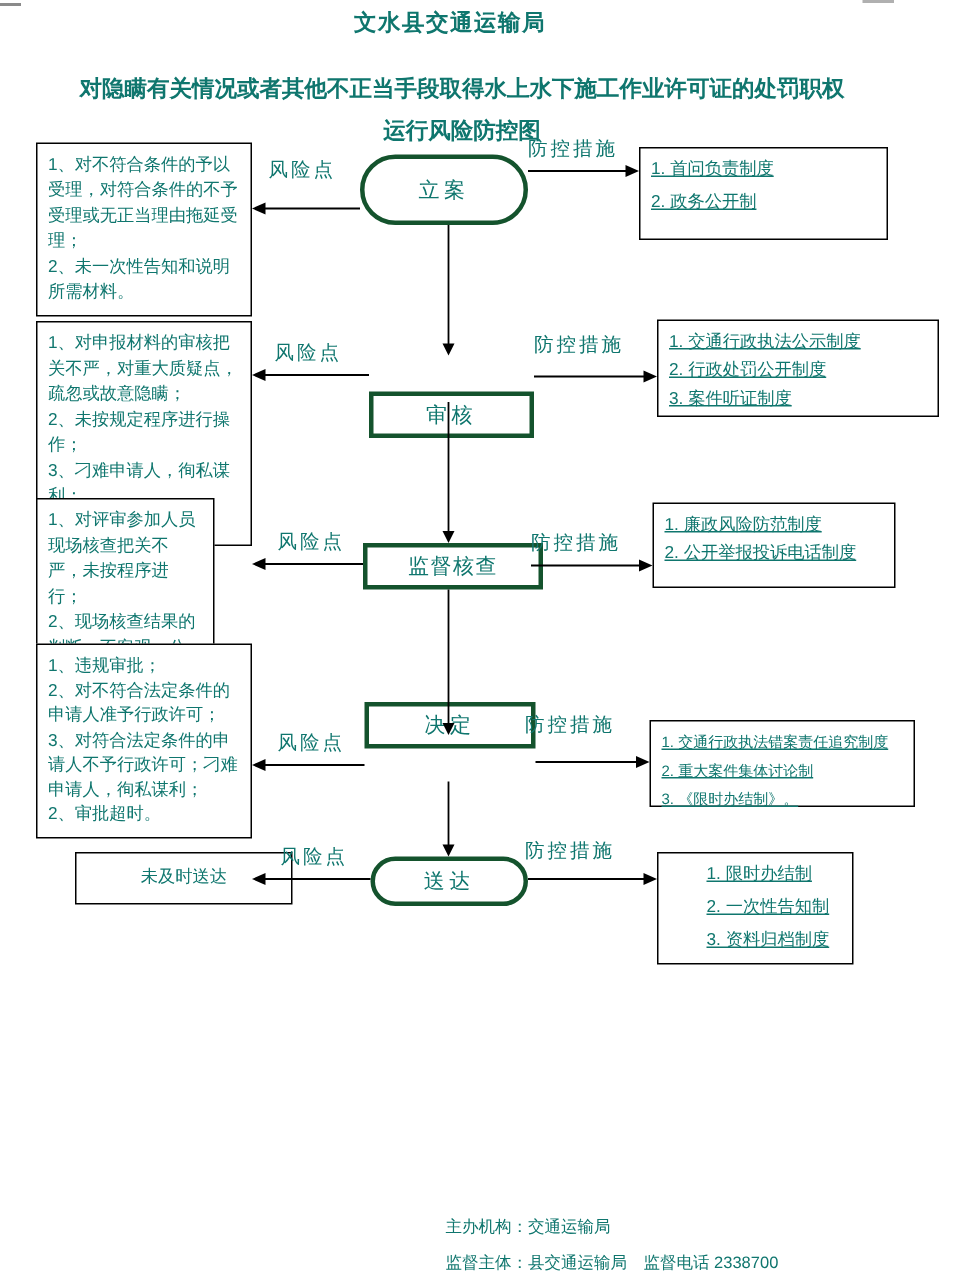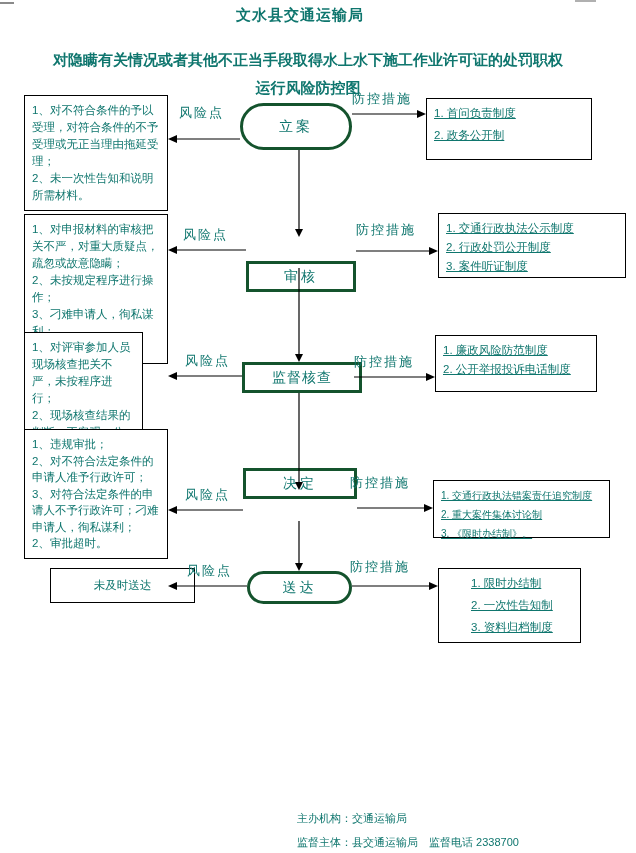--- a/index.html
+++ b/index.html
@@ -120,21 +120,21 @@
     <p>2. 重大案件集体讨论制</p>
     <p>3. 《限时办结制》。</p>
   </div>
 
   <div class="box risk-box center-text" style="left:10px;top:568px;width:145px;height:35px;margin-left:40px;">
     <p style="text-align:center;">未及时送达</p>
   </div>
   <div class="flow-label" style="left:187px;top:562px;">风险点</div>
   <div class="node stadium small" style="left:247px;top:571px;width:105px;height:33px;">送达</div>
   <div class="flow-label" style="left:350px;top:558px;">防控措施</div>
-  <div class="box measure-box" style="left:438px;top:568px;width:143px;height:75px;padding-left:32px;">
+  <div class="box measure-box" style="left:438px;top:568px;width:131px;height:75px;padding-left:32px;">
     <p>1. 限时办结制</p>
     <p>2. 一次性告知制</p>
     <p>3. 资料归档制度</p>
   </div>
 
   <svg class="connectors" width="636" height="853">
 
     <line x1="240" y1="139" x2="176" y2="139"></line>
     <polygon points="168,139 177,135 177,143"></polygon>
 

